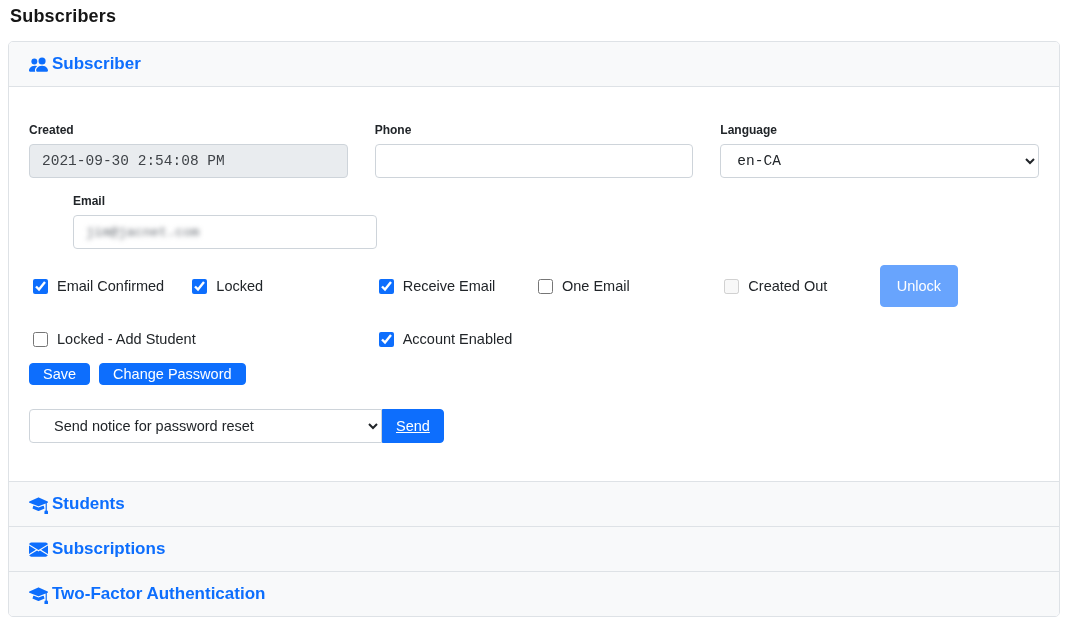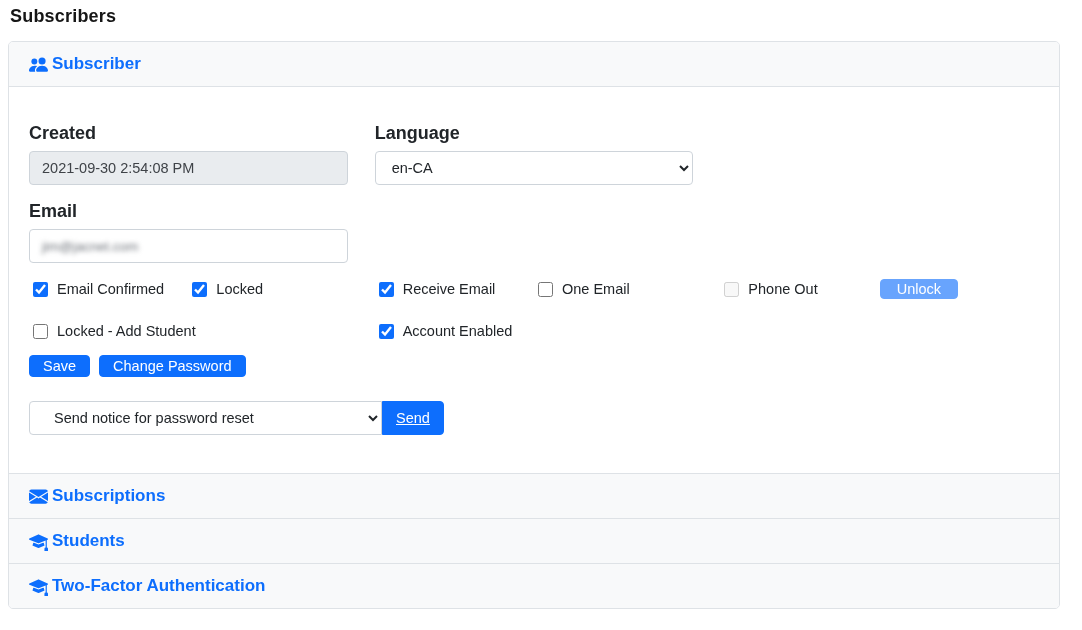--- a/index.html
+++ b/index.html
@@ -33,54 +33,54 @@
   .acc-icon svg { width: 19px; height: 19px; fill: #0d6efd; }
   .acc-body {
     background: #fff; border-top: 1px solid #dee2e6;
     padding: 36px 20px 38px 20px;
   }
   .grid3 {
     display: grid; grid-template-columns: 1fr 1fr 1fr;
     column-gap: 27px;
   }
   .field label {
-    display: block; font-weight: 700; font-size: 18px;
+    display: block; font-weight: 700; font-size: 12px;
     margin: 0 0 7px 0; color: #212529;
   }
   .form-control, select.form-control {
     width: 100%; height: 34px;
     border: 1px solid #ced4da; border-radius: 4px;
     padding: 6px 12px; font-size: 14.5px; color: #212529;
-    background: #fff; font-family: Liberation Sans, sans-serif;
+    background: #fff; font-family: Liberation Mono, monospace;
     outline: none; display: block;
   }
   .form-control:disabled, .form-control.is-disabled {
     background: #e9ecef; color: #3f4348;
   }
   .email-box { display: flex; align-items: center; }
   .blurred { filter: blur(2.6px); color: #6a6f76; font-size: 13.5px; }
-  .mt-row2 { margin-top: 16px; }
+  .mt-row2 { margin-top: 16px; margin-left: 44px; }
   .checkrow { margin-top: 16px; }
   .checkrow + .checkrow { margin-top: 24px; }
   .checkcell { display: flex; align-items: center; }
   .check-item {
     display: inline-flex; align-items: center; width: 50%;
     cursor: pointer; font-size: 14.5px; color: #212529;
   }
   .check-item input[type="checkbox"] {
     width: 15px; height: 15px; margin: 0 9px 0 4px;
     accent-color: #0d6efd; cursor: pointer; flex: none;
   }
   .btn {
     display: inline-block; border: 1px solid #0d6efd; border-radius: 4px;
     background: #0d6efd; color: #fff; font-size: 14.5px;
     padding: 1px 13px; cursor: pointer;
     font-family: "Liberation Sans", sans-serif; line-height: 1.25;
   }
-  .btn-unlock { opacity: 0.62; padding: 0 16px; text-align: center; }
+  .btn-unlock { opacity: 0.62; padding: 11px 16px; text-align: center; }
   .btn-row { margin-top: 16px; display: flex; gap: 9px; }
   .send-row { margin-top: 24px; display: flex; }
   .send-row select {
     width: 353px; height: 34px;
     border: 1px solid #ced4da; border-radius: 4px 0 0 4px;
     padding: 5px 20px; font-size: 14.5px; color: #212529;
     font-family: "Liberation Sans", sans-serif; background: #fff;
   }
   .send-row .btn { border-radius: 0 4px 4px 0; text-decoration: underline; }
 </style>
@@ -106,20 +106,24 @@
       </div>
 
       <div class="acc-body">
 
         <div class="grid3">
           <div class="field">
             <label>Created</label>
             <input class="form-control" disabled="" value="2021-09-30 2:54:08 PM" style="">
           </div>
           <div class="field">
+            <label>Phone</label>
+            <input class="form-control" value="" style="">
+          </div>
+          <div class="field">
             <label>Language</label>
             <select class="form-control">
               <option>en-CA</option>
             </select>
           </div>
         </div>
 
         <div class="grid3 mt-row2">
           <div class="field">
             <label>Email</label>
@@ -148,21 +152,21 @@
               <span>Receive Email</span>
             </label>
             <label class="check-item">
               <input type="checkbox" style="">
               <span>One Email</span>
             </label>
           </div>
           <div class="checkcell">
             <label class="check-item">
               <input type="checkbox" disabled="" style="">
-              <span>Phone Out</span>
+              <span>Created Out</span>
             </label>
             <button class="btn btn-unlock">Unlock</button>
           </div>
         </div>
 
         <div class="grid3 checkrow">
           <div class="checkcell">
             <label class="check-item" style="width:100%">
               <input type="checkbox" style="">
               <span>Locked - Add Student</span>
@@ -189,43 +193,43 @@
           <button class="btn">Send</button>
         </div>
 
       </div>
     </div>
 
     <div class="acc-section">
       <div class="acc-header">
         <span class="acc-icon">
           <svg viewBox="0 0 16 16">
-              <path d="M.05 3.555A2 2 0 0 1 2 2h12a2 2 0 0 1 1.95 1.555L8 8.414.05 3.555zM0 4.697v7.104l5.803-3.558L0 4.697zM6.761 8.83l-6.57 4.027A2 2 0 0 0 2 14h12a2 2 0 0 0 1.808-1.144l-6.57-4.027L8 9.586l-1.239-.757zm3.436-.586L16 11.801V4.697l-5.803 3.546z"></path>
-            </svg>
-        </span>
-        <span class="acc-title">Subscriptions</span>
-      </div>
-    </div>
-
-    <div class="acc-section">
-      <div class="acc-header">
-        <span class="acc-icon">
-          <svg viewBox="0 0 16 16">
               <path d="M8.211 2.047a.5.5 0 0 0-.422 0l-7.5 3.5a.5.5 0 0 0 .025.917l7.5 3a.5.5 0 0 0 .372 0L14 7.14V13a1 1 0 0 0-1 1v2h3v-2a1 1 0 0 0-1-1V6.739l.686-.275a.5.5 0 0 0 .025-.917l-7.5-3.5Z"></path>
               <path d="M4.176 9.032a.5.5 0 0 0-.656.327l-.5 1.7a.5.5 0 0 0 .294.605l4.5 1.8a.5.5 0 0 0 .372 0l4.5-1.8a.5.5 0 0 0 .294-.605l-.5-1.7a.5.5 0 0 0-.656-.327L8 10.466 4.176 9.032Z"></path>
             </svg>
         </span>
         <span class="acc-title">Students</span>
       </div>
     </div>
 
     <div class="acc-section">
       <div class="acc-header">
         <span class="acc-icon">
           <svg viewBox="0 0 16 16">
+              <path d="M.05 3.555A2 2 0 0 1 2 2h12a2 2 0 0 1 1.95 1.555L8 8.414.05 3.555zM0 4.697v7.104l5.803-3.558L0 4.697zM6.761 8.83l-6.57 4.027A2 2 0 0 0 2 14h12a2 2 0 0 0 1.808-1.144l-6.57-4.027L8 9.586l-1.239-.757zm3.436-.586L16 11.801V4.697l-5.803 3.546z"></path>
+            </svg>
+        </span>
+        <span class="acc-title">Subscriptions</span>
+      </div>
+    </div>
+
+    <div class="acc-section">
+      <div class="acc-header">
+        <span class="acc-icon">
+          <svg viewBox="0 0 16 16">
               <path d="M8.211 2.047a.5.5 0 0 0-.422 0l-7.5 3.5a.5.5 0 0 0 .025.917l7.5 3a.5.5 0 0 0 .372 0L14 7.14V13a1 1 0 0 0-1 1v2h3v-2a1 1 0 0 0-1-1V6.739l.686-.275a.5.5 0 0 0 .025-.917l-7.5-3.5Z"></path>
               <path d="M4.176 9.032a.5.5 0 0 0-.656.327l-.5 1.7a.5.5 0 0 0 .294.605l4.5 1.8a.5.5 0 0 0 .372 0l4.5-1.8a.5.5 0 0 0 .294-.605l-.5-1.7a.5.5 0 0 0-.656-.327L8 10.466 4.176 9.032Z"></path>
             </svg>
         </span>
         <span class="acc-title">Two-Factor Authentication</span>
       </div>
     </div>
 
   </div>
 

